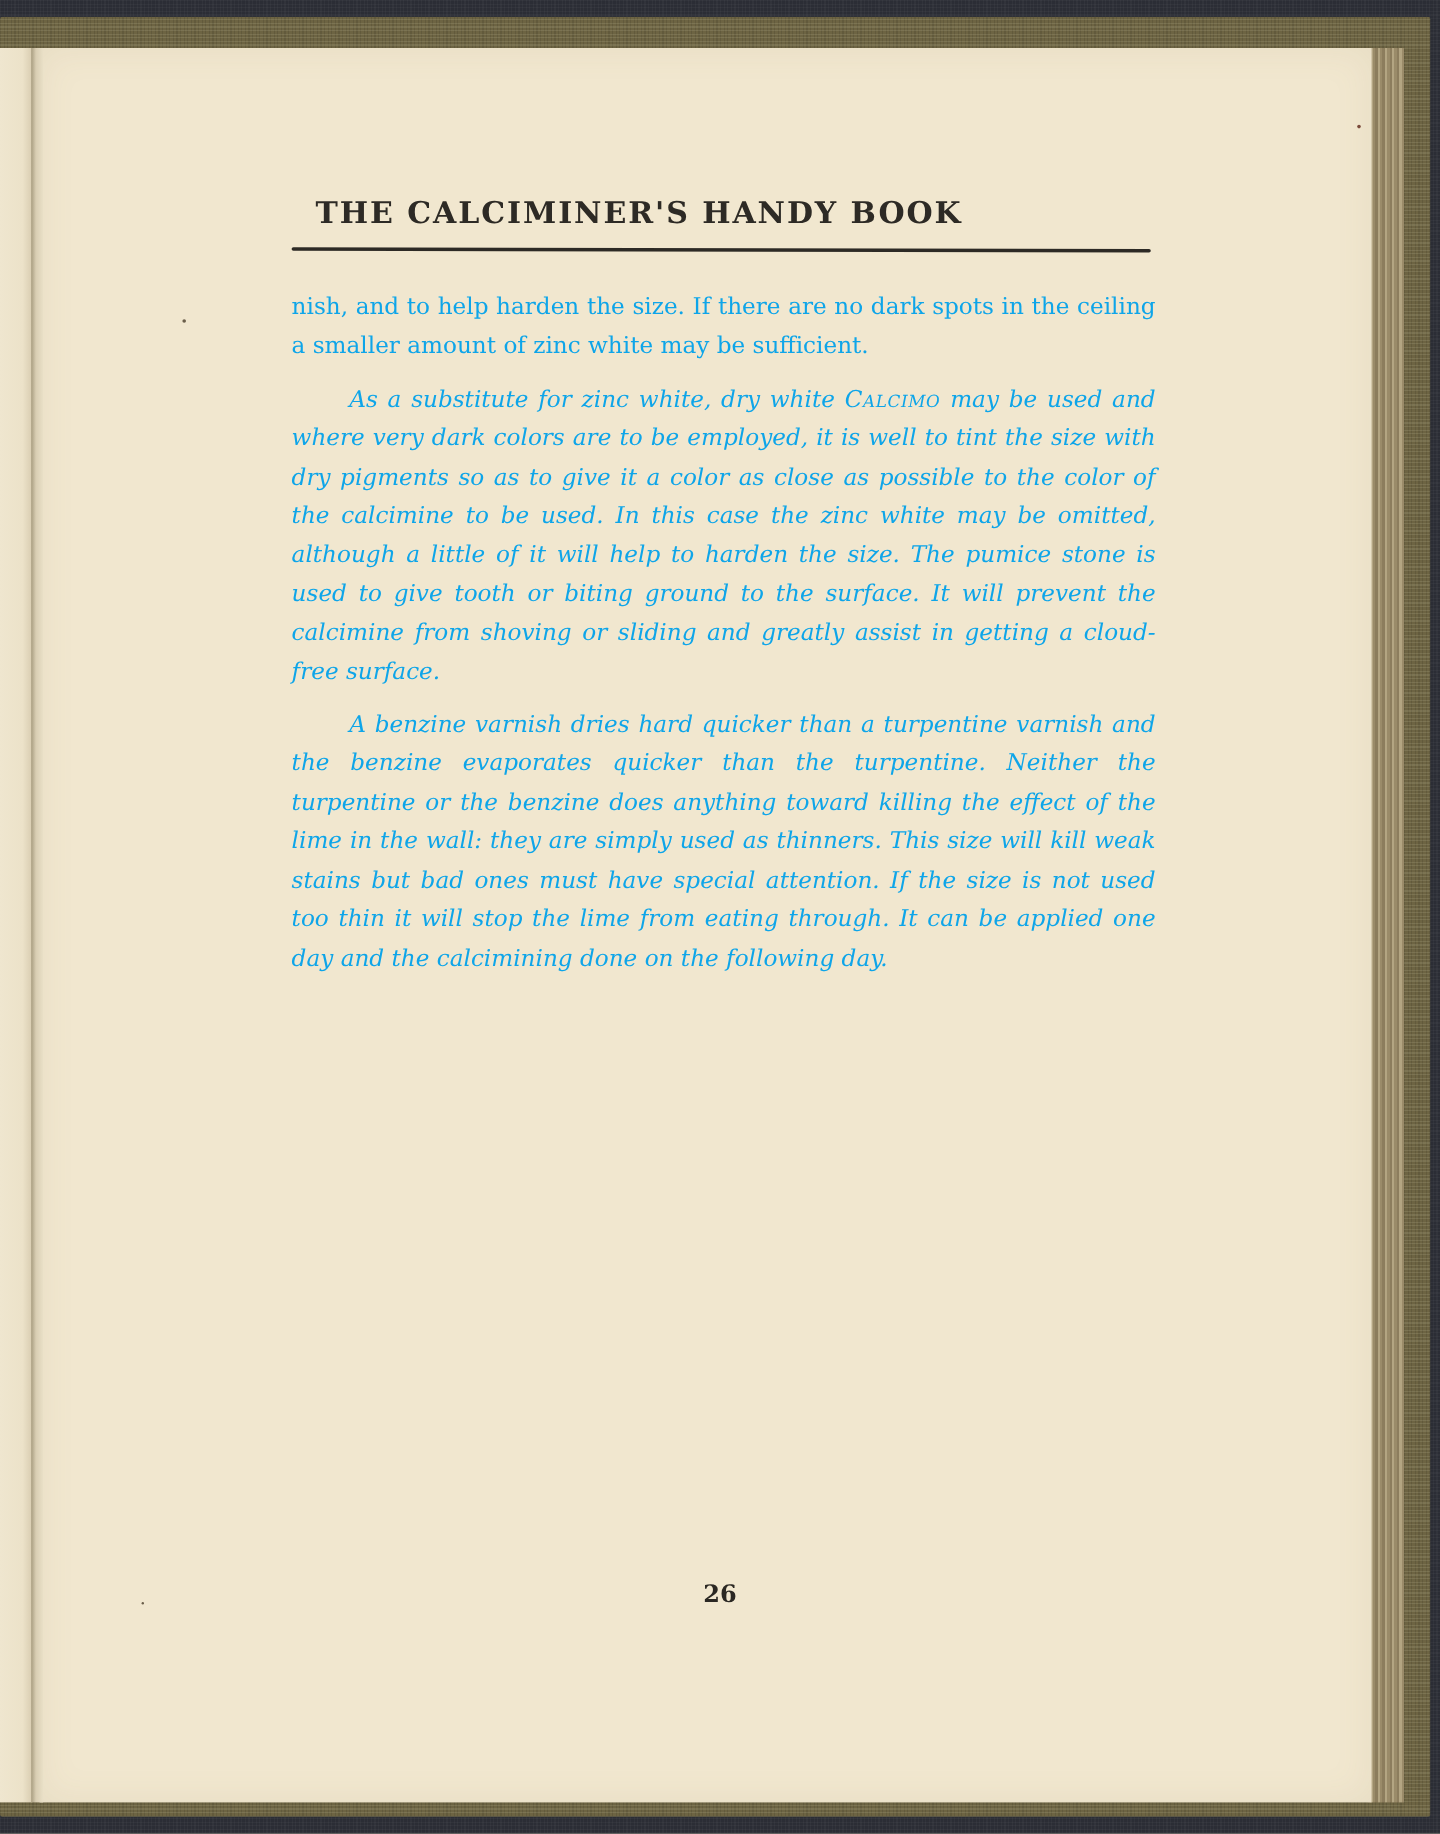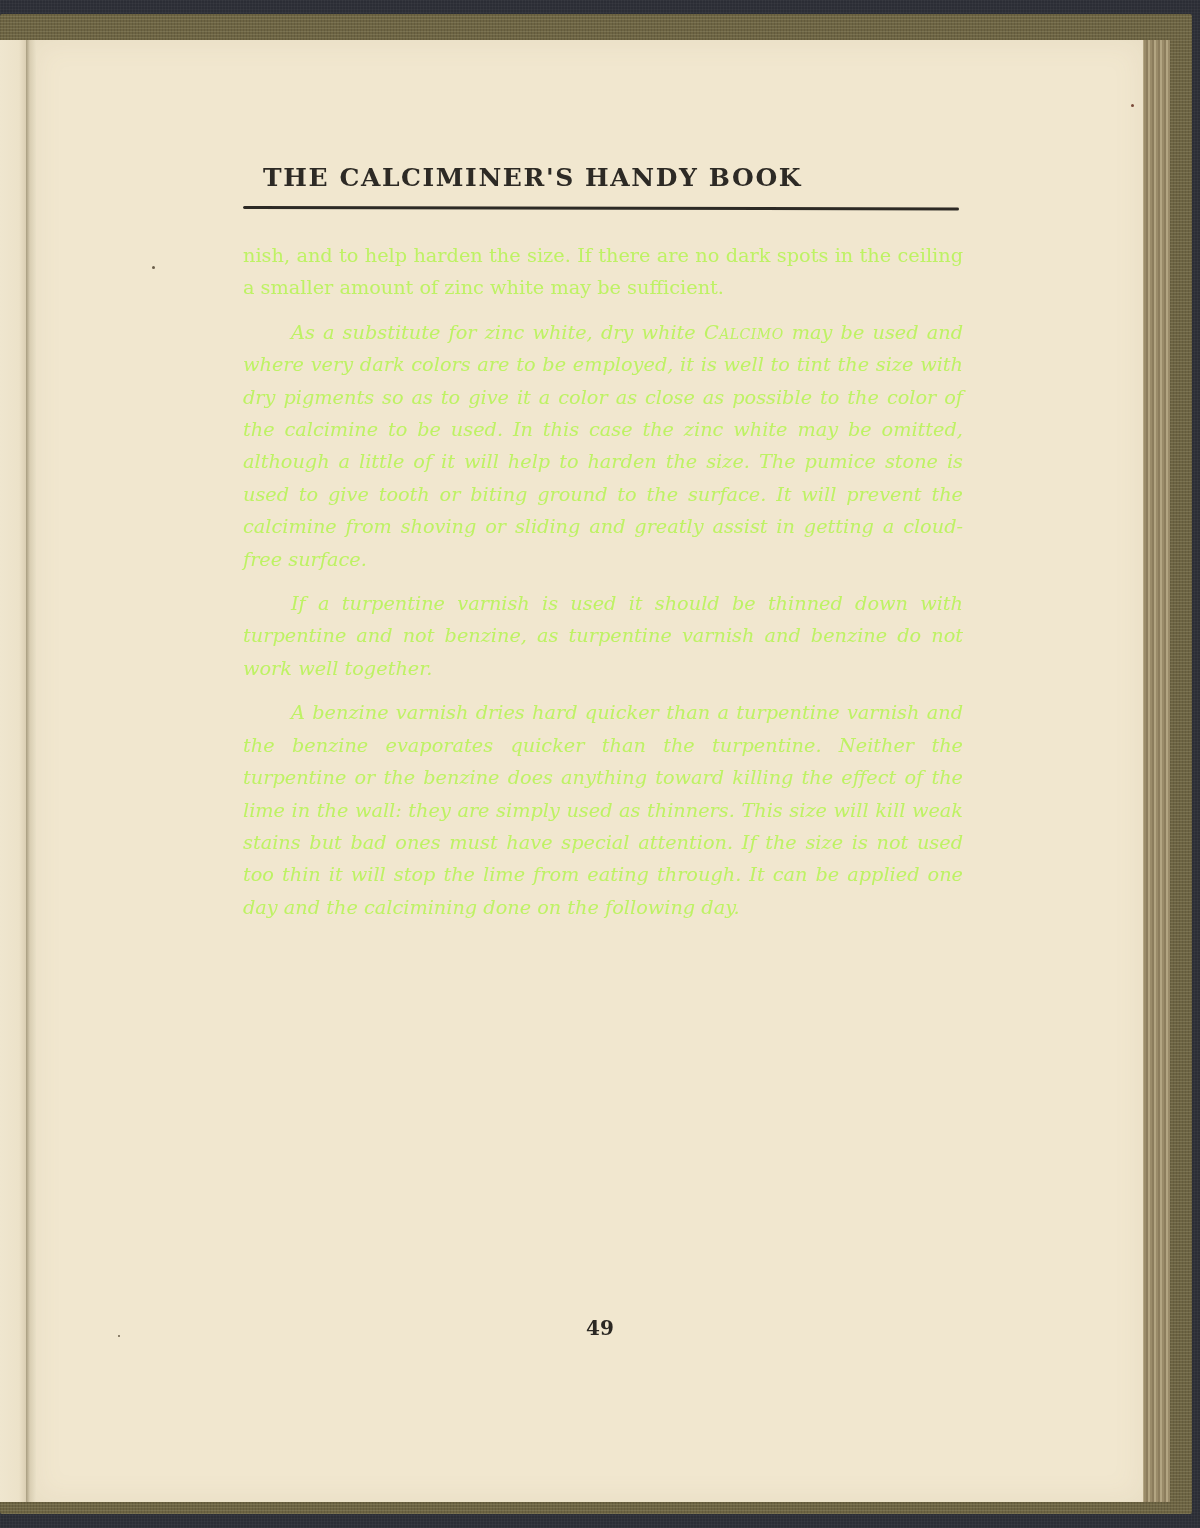--- a/index.html
+++ b/index.html
@@ -72,21 +72,21 @@
       position: absolute;
       left: 243px; top: 206px; width: 716px; height: 3px;
       background: #2d2a25;
       border-radius: 2px;
       transform: rotate(0.12deg);
       transform-origin: left center;
     }
     .text-block {
       position: absolute;
       left: 243px; top: 240px; width: 720px;
-      color: #bef264;
+      color: #0ea5e9;
       font-family: "DejaVu Serif", serif;
       font-size: 19.3px;
       line-height: 32.4px;
     }
     .para {
       margin: 0 0 12px 0;
       text-align: justify;
       text-align-last: left;
     }
     .para.indent {
@@ -132,20 +132,17 @@
 <div class="head-rule"></div>
 
 <div class="text-block">
   <p class="para">
     <span>nish, and to help harden the size.  If there are no dark spots in the ceiling a smaller amount of zinc white may be sufficient.</span>
   </p>
   <p class="para indent">
     <span>As a substitute for zinc white, dry white </span><span class="sc">Calcimo</span><span> may be used and where very dark colors are to be employed, it is well to tint the size with dry pigments so as to give it a color as close as possible to the color of the calcimine to be used.  In this case the zinc white may be omitted, although a little of it will help to harden the size.  The pumice stone is used to give tooth or biting ground to the surface.  It will prevent the calcimine from shoving or sliding and greatly assist in getting a cloud-free surface.</span>
   </p>
   <p class="para indent">
-    <span>If a turpentine varnish is used it should be thinned down with turpentine and not benzine, as turpentine varnish and benzine do not work well together.</span>
-  </p>
-  <p class="para indent">
     <span>A benzine varnish dries hard quicker than a turpentine varnish and the benzine evaporates quicker than the turpentine. Neither the turpentine or the benzine does anything toward killing the effect of the lime in the wall: they are simply used as thinners.  This size will kill weak stains but bad ones must have special attention.  If the size is not used too thin it will stop the lime from eating through.  It can be applied one day and the calcimining done on the following day.</span>
   </p>
 </div>
 
-<div class="folio">49</div>
+<div class="folio">26</div>
 
 </body></html>

